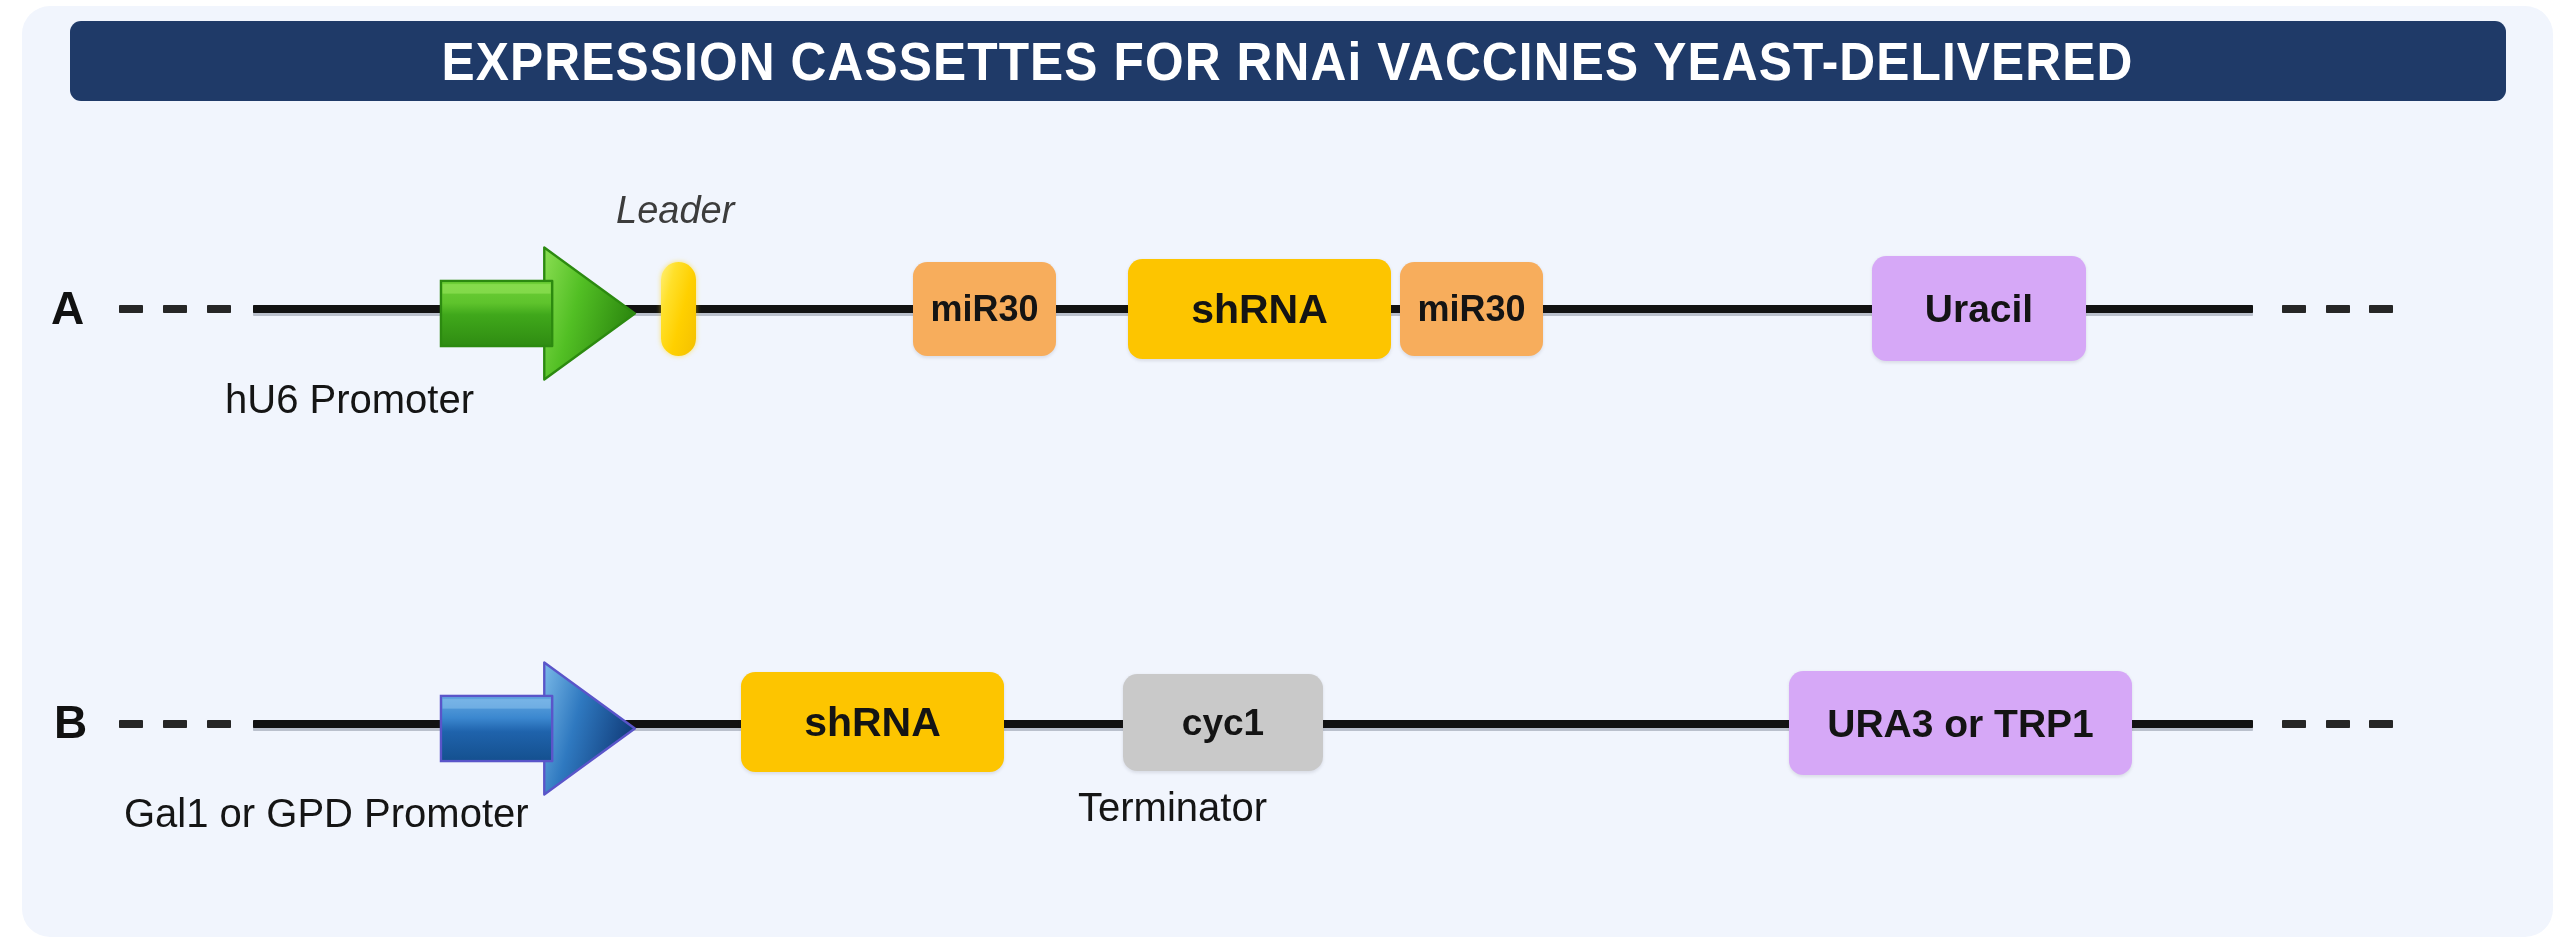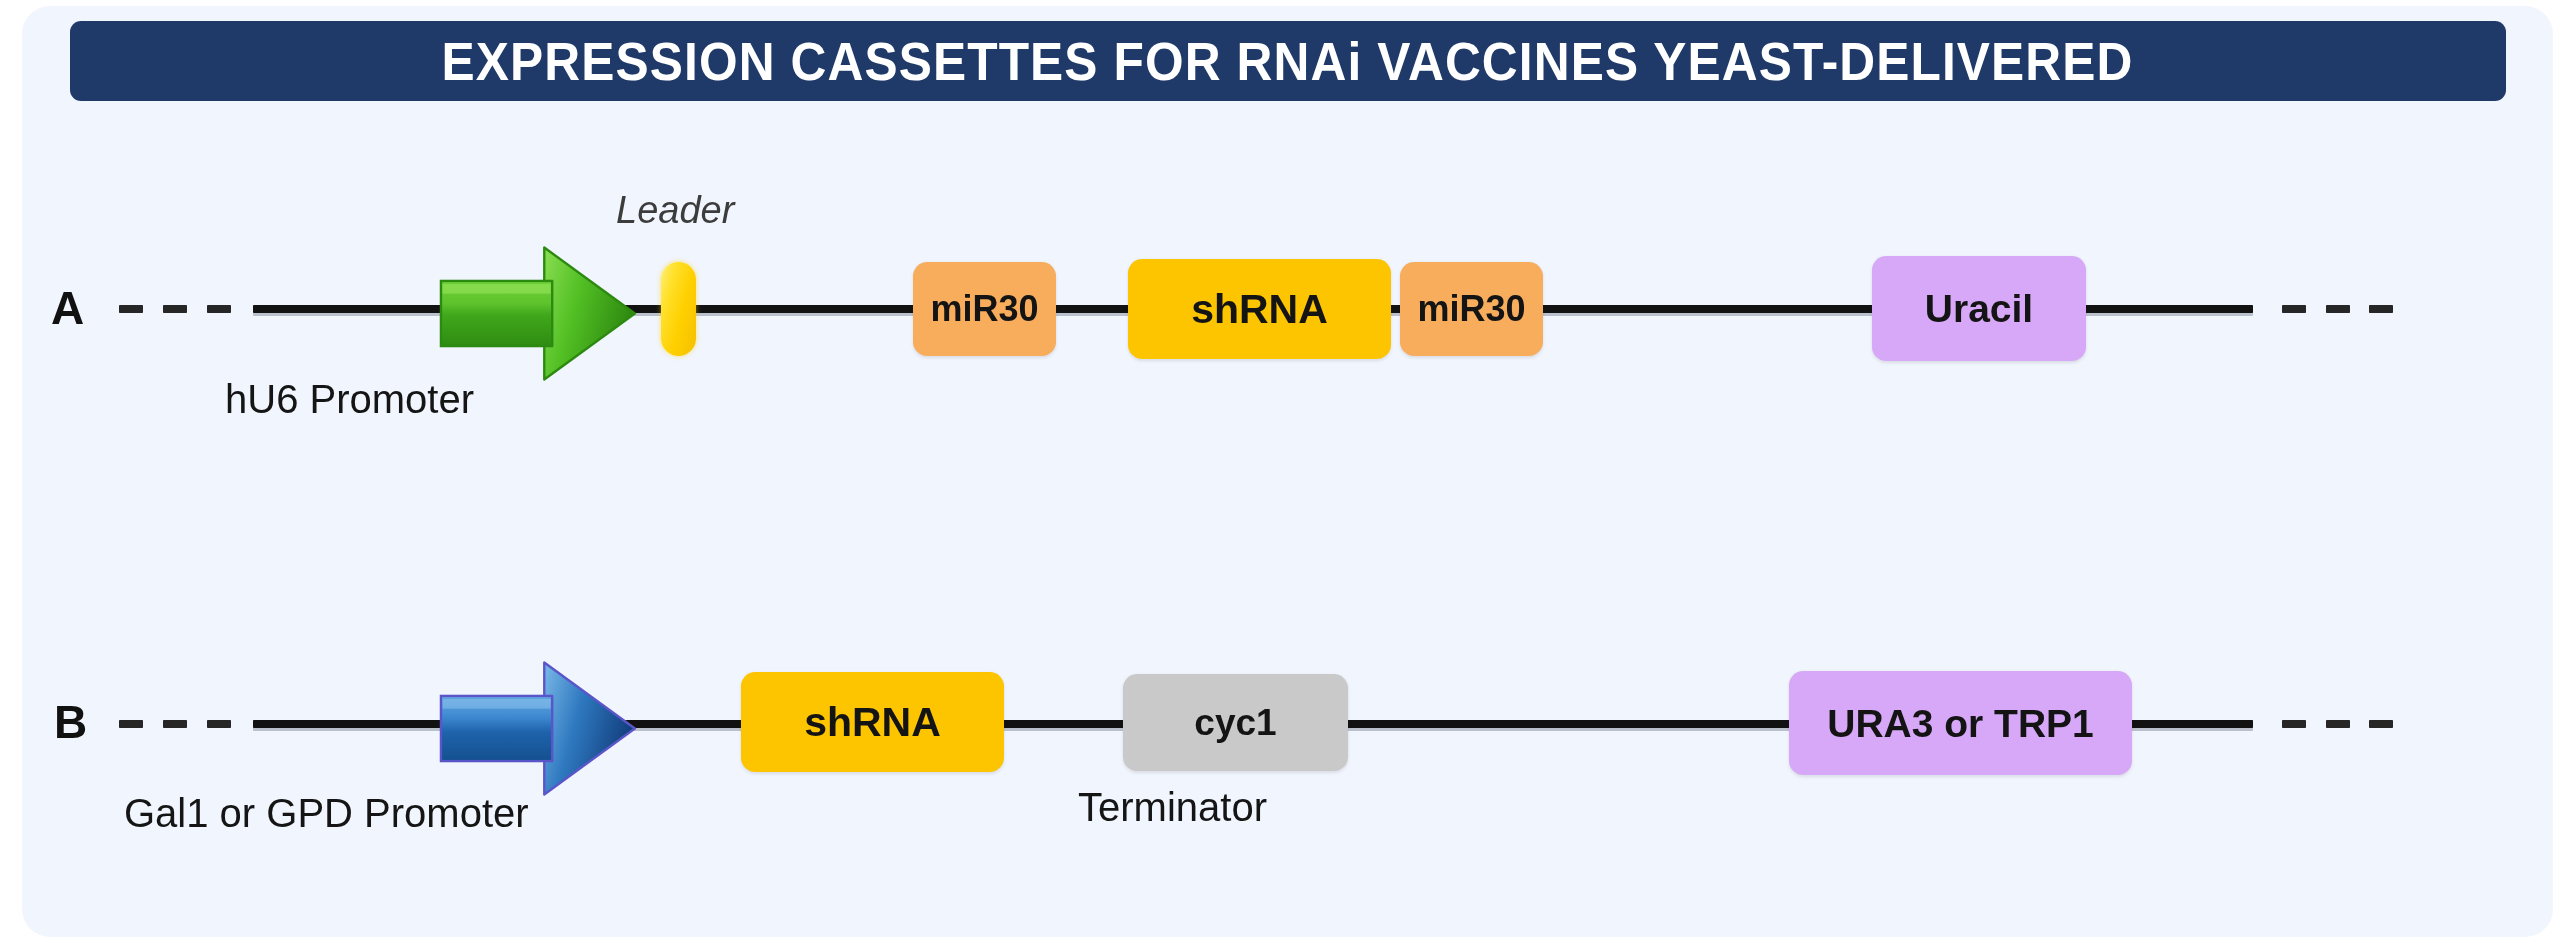--- a/index.html
+++ b/index.html
@@ -244,21 +244,21 @@
         <rect x="8" y="58" width="136" height="12" fill="#8fc6ef" opacity="0.5"></rect>
       </svg>
     </div>
 
     <span class="caption" style="left:102px; top:229px; font-size:40px;">Gal1 or GPD Promoter</span>
 
     <div class="feature-box box-yellow" style="left:687px; top:108px; width:263px; height:100px;">
       <span>shRNA</span>
     </div>
 
-    <div class="feature-box box-gray" style="left:1101px; top:110px; width:225px; height:97px;">
+    <div class="feature-box box-gray" style="left:1101px; top:110px; width:200px; height:97px;">
       <span>cyc1</span>
     </div>
 
     <span class="caption" style="left:1056px; top:223px; font-size:40px;">Terminator</span>
 
     <div class="feature-box box-purple" style="left:1767px; top:107px; width:343px; height:104px;">
       <span>URA3 or TRP1</span>
     </div>
   </div>
 

